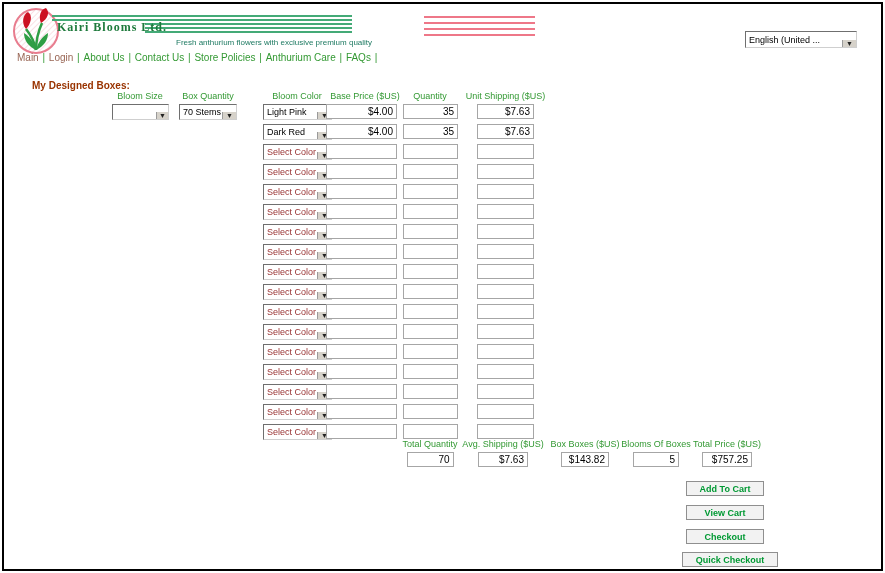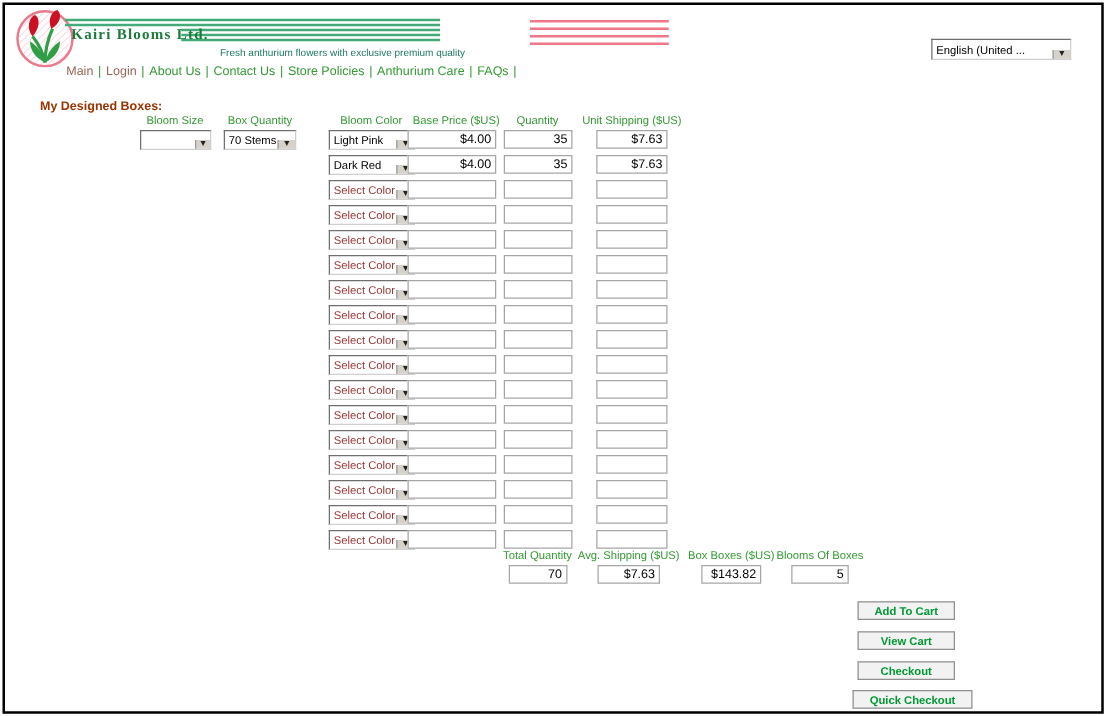--- a/index.html
+++ b/index.html
@@ -19,21 +19,21 @@
   .tagline{position:absolute;left:172px;top:34px;font-size:8px;color:var(--tagline);white-space:nowrap;}
   .dec{position:absolute;height:1.5px;}
   .dec.g{background:var(--line-green);}
   .dec.r{background:var(--line-red);}
   .g1{left:48px;top:11px;width:300px;} .g2{left:48px;top:15px;width:300px;}
   .g3{left:141px;top:19px;width:207px;} .g4{left:141px;top:23px;width:207px;} .g5{left:141px;top:27px;width:207px;}
   .r1{left:420px;top:12px;width:111px;} .r2{left:420px;top:18px;width:111px;}
   .r3{left:420px;top:24px;width:111px;} .r4{left:420px;top:30px;width:111px;}
 
   .nav{position:absolute;top:48px;font-size:10px;white-space:nowrap;}
-  #nav-left{left:13px;margin-left:36px;}
+  #nav-left{left:13px;}
   #nav-right{right:9px;}
   .nav-link{color:var(--green);cursor:pointer;}
   .nav-link.visited{color:var(--visited);}
   .sep{color:var(--green);padding:0 1px;}
 
   
   .fselect{position:absolute;height:16px;background:#fff;border:1px solid;
         border-color:#6f6f6f #cfcfcf #cfcfcf #6f6f6f;display:flex;align-items:flex-end;
         box-sizing:border-box;cursor:default;}
   .fsel-text{flex:1;font-size:9px;line-height:14px;padding-left:3px;white-space:nowrap;overflow:hidden;color:#000;}
@@ -297,20 +297,24 @@
         <input class="txt tinput" value="$7.63" style="">
       </div>
       <div class="tcell t2">
         <div class="tlabel">Box Boxes ($US)</div>
         <input class="txt tinput" value="$143.82" style="">
       </div>
       <div class="tcell t3">
         <div class="tlabel">Blooms Of Boxes</div>
         <input class="txt tinput" value="5" style="">
       </div>
+      <div class="tcell t4">
+        <div class="tlabel">Total Price ($US)</div>
+        <input class="txt tinput" value="$757.25" style="">
+      </div>
     </div>
   <div id="actions">
       <button class="action-btn a0">Add To Cart</button>
       <button class="action-btn a1">View Cart</button>
       <button class="action-btn a2">Checkout</button>
       <button class="action-btn a3">Quick Checkout</button>
     </div>
 </div>
 
 </body></html>

